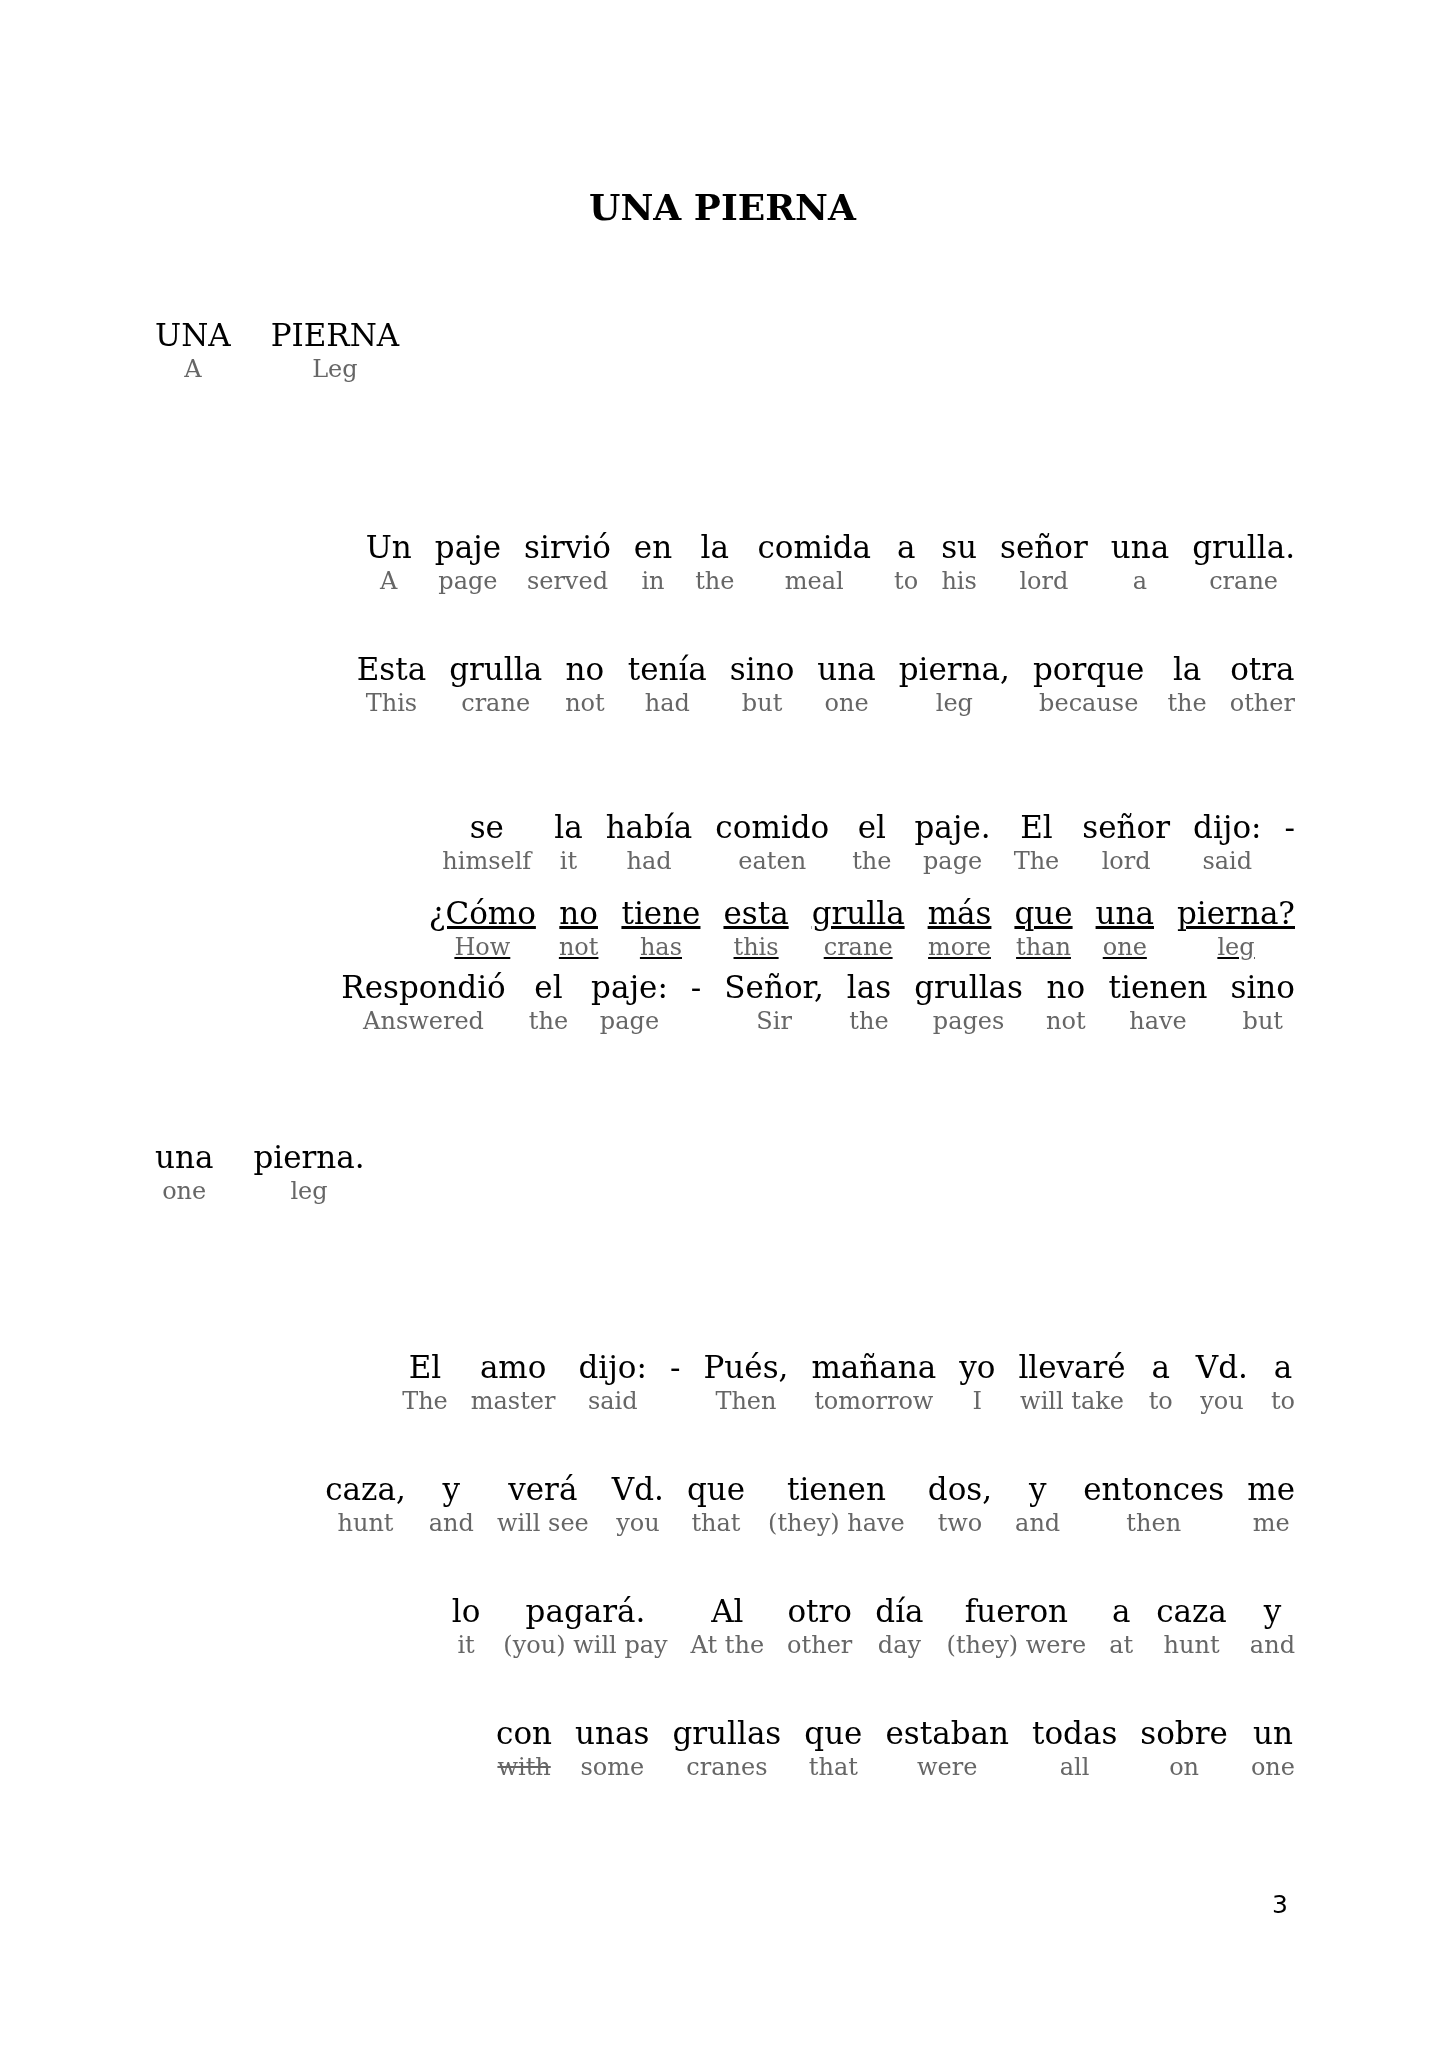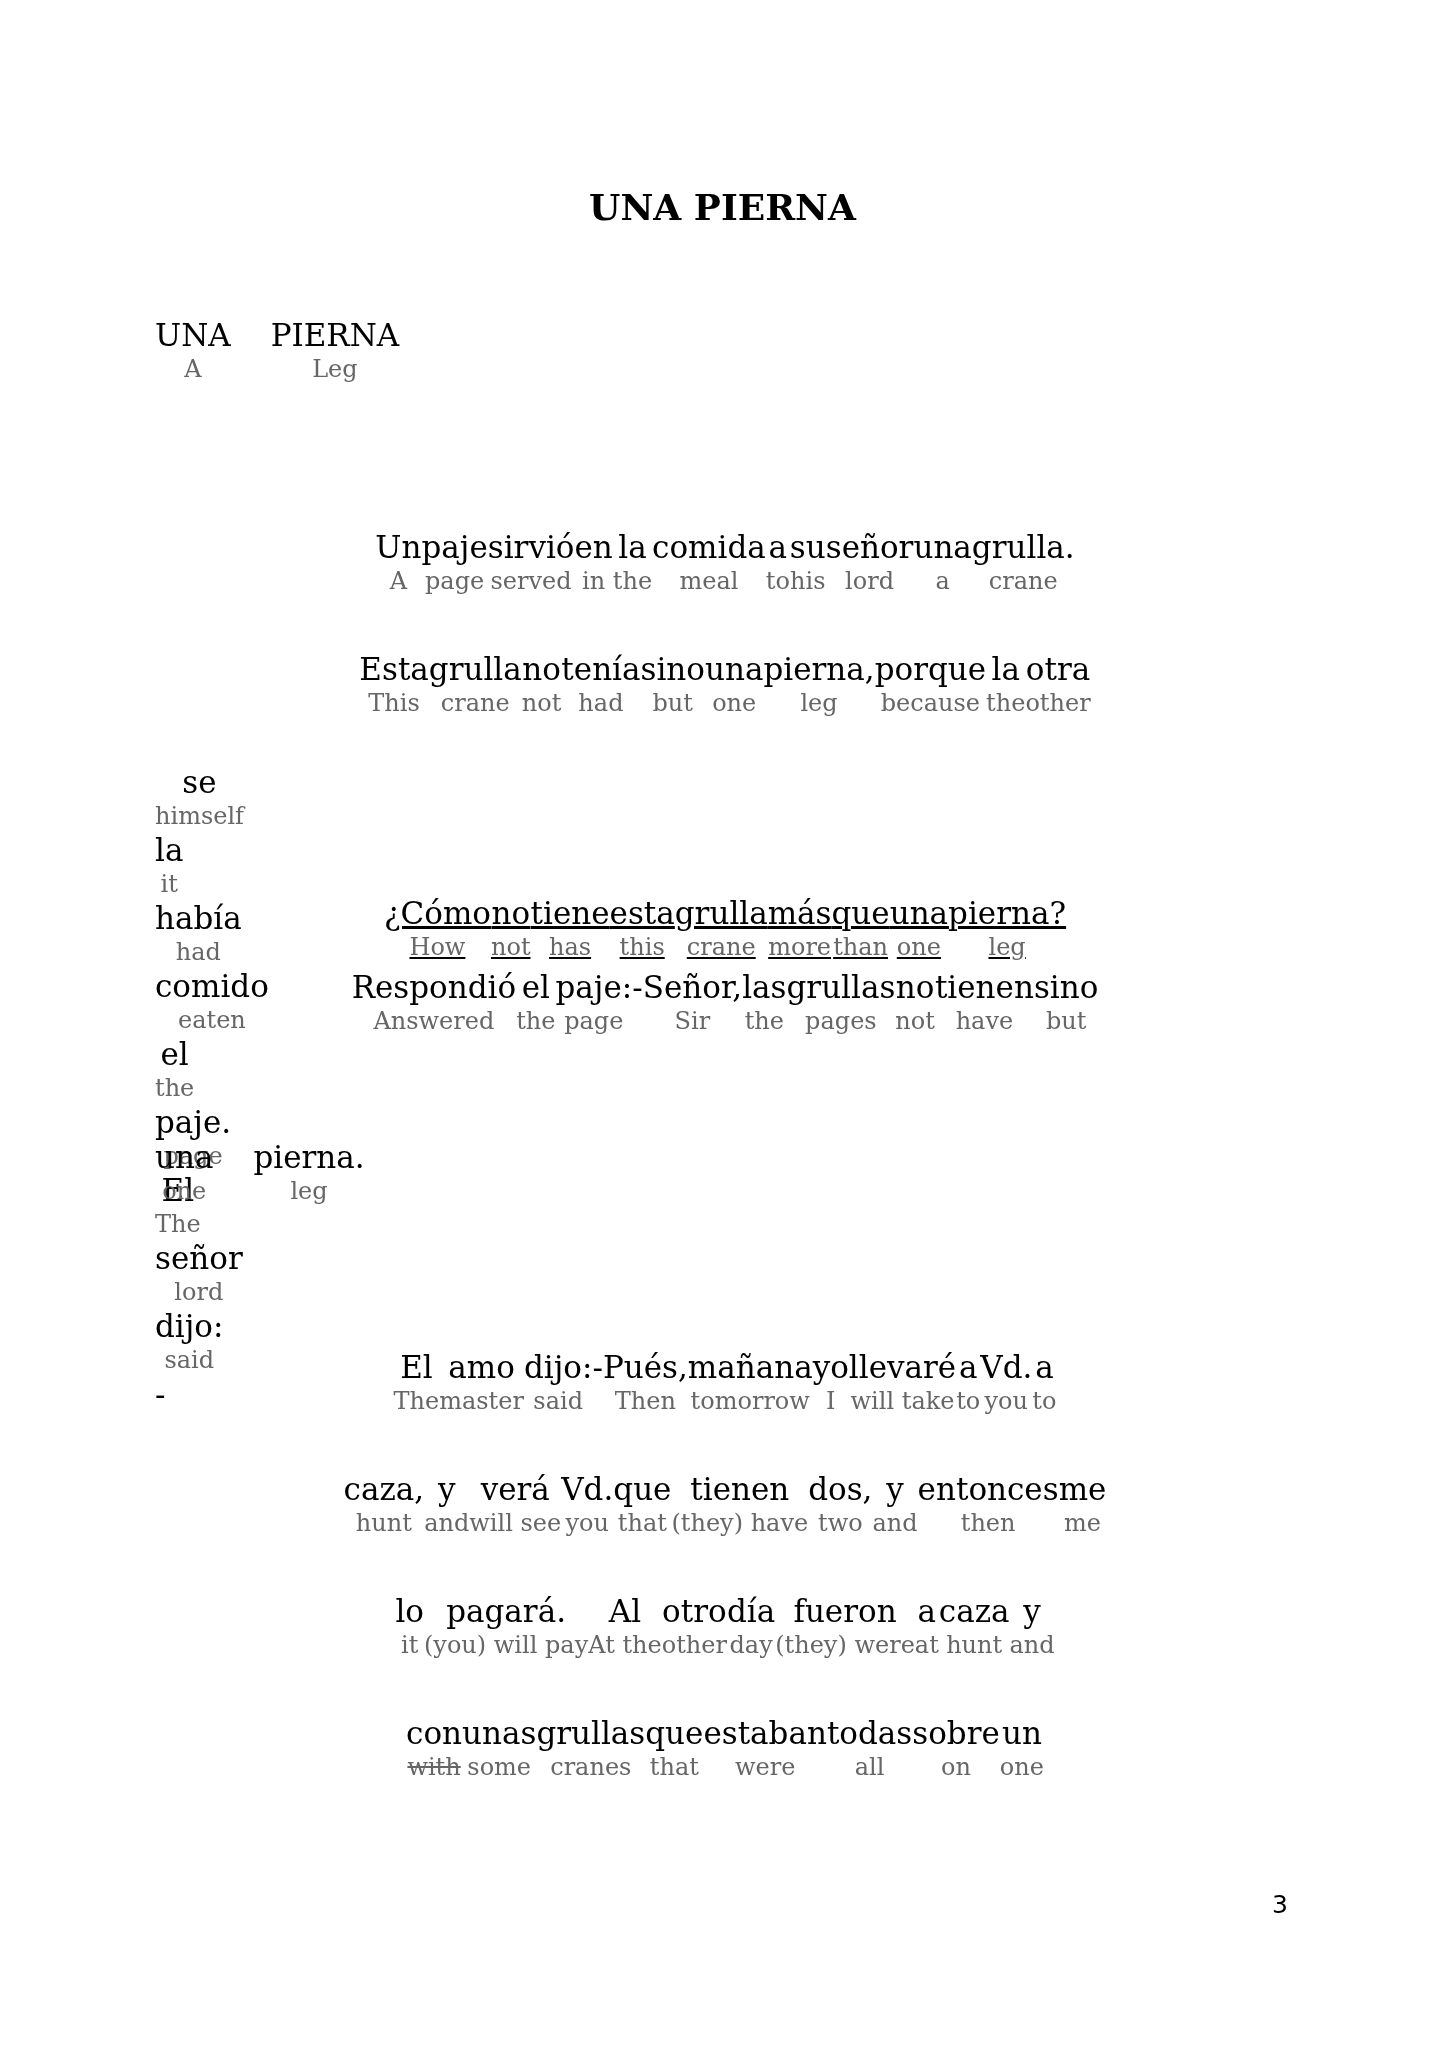--- a/index.html
+++ b/index.html
@@ -4,21 +4,21 @@
 <style>
   html, body { margin: 0; padding: 0; background: #ffffff; }
   body { width: 1445px; height: 2053px; position: relative; overflow: hidden; }
   .title {
     position: absolute; left: 0; width: 1445px; top: 186px;
     text-align: center; font-family: "DejaVu Serif", serif; font-weight: bold;
     font-size: 36px; color: #000; letter-spacing: 0px;
   }
   .line {
     position: absolute; left: 155px; width: 1140px;
-    display: flex; justify-content: center; align-items: flex-start;
+    display: flex; justify-content: flex-end; align-items: flex-start; gap: 23px;
   }
   .line.left { justify-content: flex-start; gap: 40px; }
   .word {
     display: flex; flex-direction: column; align-items: center;
   }
   .es {
     font-family: "DejaVu Serif", serif; font-size: 31px; color: #000;
     line-height: 38px; white-space: nowrap;
   }
   .en {
@@ -128,21 +128,21 @@
       </div>
       <div class="word">
         <span class="es">la</span>
         <span class="en">the</span>
       </div>
       <div class="word">
         <span class="es">otra</span>
         <span class="en">other</span>
       </div>
     </div>
-    <div class="line" style="top: 763px; flex-direction: column;">
+    <div class="line" style="top: 808px;">
       <div class="word">
         <span class="es">se</span>
         <span class="en">himself</span>
       </div>
       <div class="word">
         <span class="es">la</span>
         <span class="en">it</span>
       </div>
       <div class="word">
         <span class="es">había</span>

